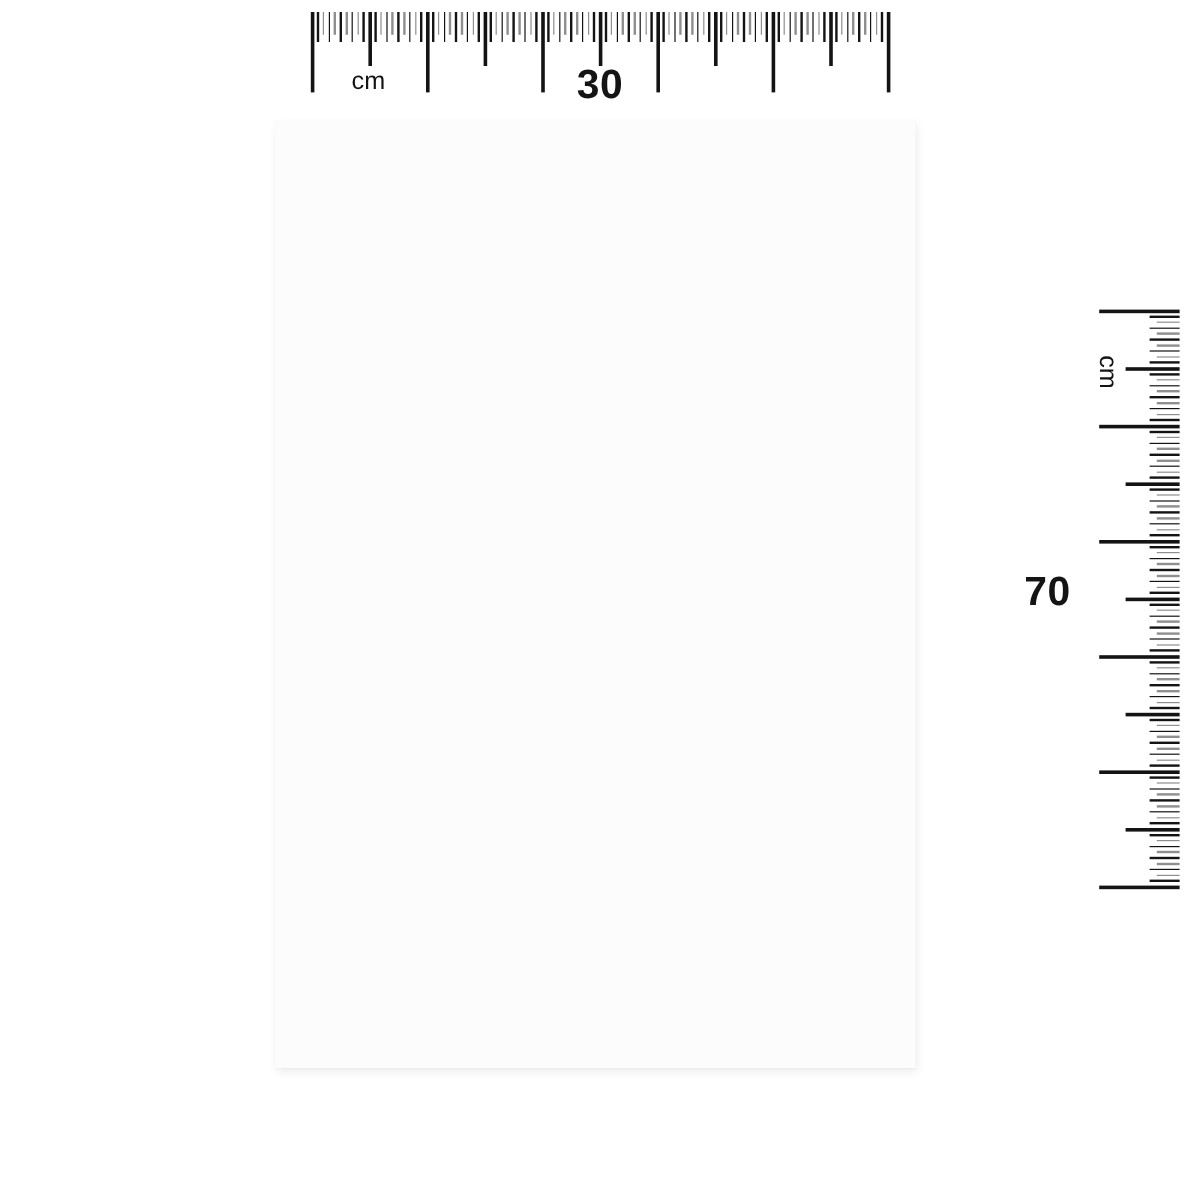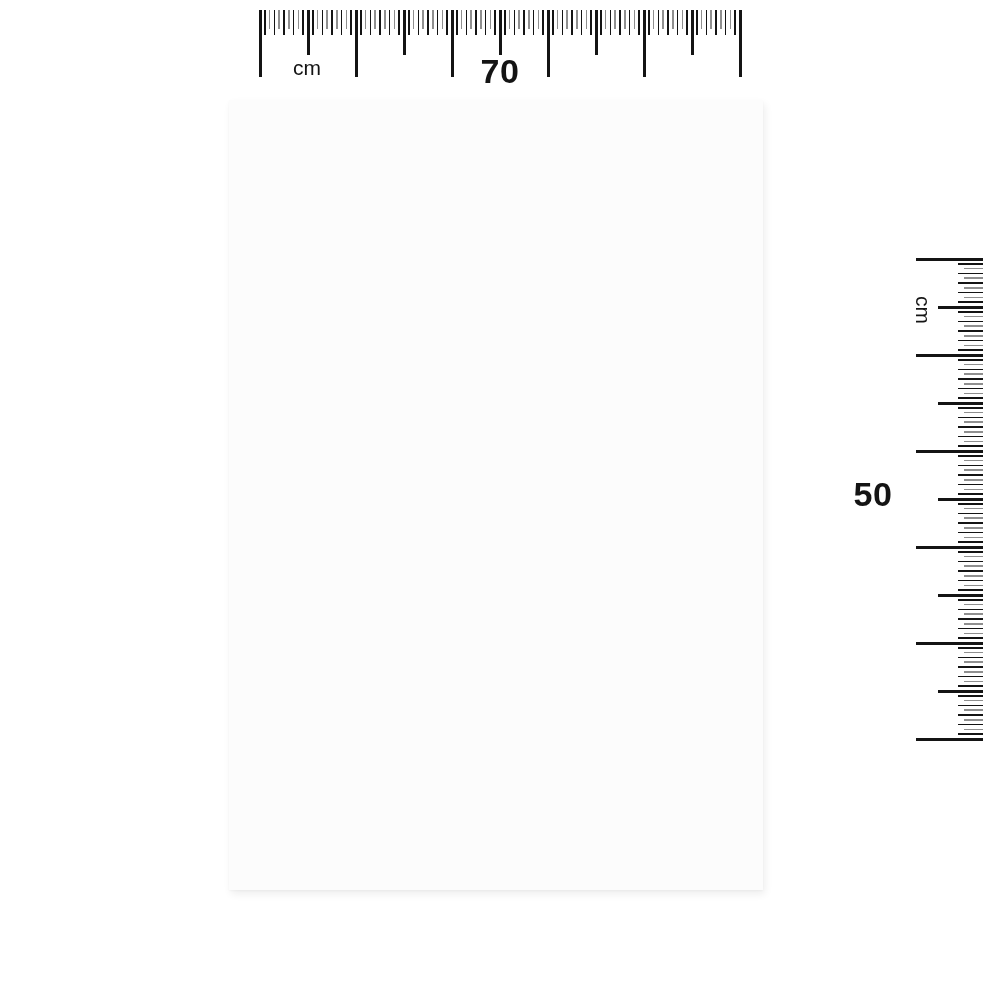--- a/index.html
+++ b/index.html
@@ -146,21 +146,21 @@
         <div class="tick" style="background: rgb(20, 20, 20); left: 445.55px; top: 0px; width: 1.7px; height: 25px;"></div>
         <div class="tick" style="background: rgb(143, 143, 143); left: 450.35px; top: 0px; width: 1.7px; height: 19px;"></div>
         <div class="tick" style="background: rgb(20, 20, 20); left: 455.15px; top: 0px; width: 1.7px; height: 25px;"></div>
         <div class="tick" style="background: rgb(143, 143, 143); left: 459.95px; top: 0px; width: 1.7px; height: 19px;"></div>
         <div class="tick" style="background: rgb(20, 20, 20); left: 464.75px; top: 0px; width: 1.7px; height: 25px;"></div>
         <div class="tick" style="background: rgb(143, 143, 143); left: 469.55px; top: 0px; width: 1.7px; height: 19px;"></div>
         <div class="tick" style="background: rgb(20, 20, 20); left: 474.35px; top: 0px; width: 1.7px; height: 25px;"></div>
         <div class="tick" style="background: rgb(20, 20, 20); left: 478.5px; top: 0px; width: 3px; height: 67px;"></div>
       </div>
     <span class="ruler-label unit-label h-unit">cm</span>
-    <span class="ruler-label value-label h-value">70</span>
+    <span class="ruler-label value-label h-value">30</span>
   </div>
 
   <div>
     <div class="ticks ticks-v">
         <div class="tick" style="background: rgb(20, 20, 20); top: -1.5px; right: 0px; height: 3px; width: 67px;"></div>
         <div class="tick" style="background: rgb(20, 20, 20); top: 3.95px; right: 0px; height: 1.7px; width: 25px;"></div>
         <div class="tick" style="background: rgb(143, 143, 143); top: 8.75px; right: 0px; height: 1.7px; width: 19px;"></div>
         <div class="tick" style="background: rgb(20, 20, 20); top: 13.55px; right: 0px; height: 1.7px; width: 25px;"></div>
         <div class="tick" style="background: rgb(143, 143, 143); top: 18.35px; right: 0px; height: 1.7px; width: 19px;"></div>
         <div class="tick" style="background: rgb(20, 20, 20); top: 23.15px; right: 0px; height: 1.7px; width: 25px;"></div>
@@ -254,16 +254,16 @@
         <div class="tick" style="background: rgb(20, 20, 20); top: 445.55px; right: 0px; height: 1.7px; width: 25px;"></div>
         <div class="tick" style="background: rgb(143, 143, 143); top: 450.35px; right: 0px; height: 1.7px; width: 19px;"></div>
         <div class="tick" style="background: rgb(20, 20, 20); top: 455.15px; right: 0px; height: 1.7px; width: 25px;"></div>
         <div class="tick" style="background: rgb(143, 143, 143); top: 459.95px; right: 0px; height: 1.7px; width: 19px;"></div>
         <div class="tick" style="background: rgb(20, 20, 20); top: 464.75px; right: 0px; height: 1.7px; width: 25px;"></div>
         <div class="tick" style="background: rgb(143, 143, 143); top: 469.55px; right: 0px; height: 1.7px; width: 19px;"></div>
         <div class="tick" style="background: rgb(20, 20, 20); top: 474.35px; right: 0px; height: 1.7px; width: 25px;"></div>
         <div class="tick" style="background: rgb(20, 20, 20); top: 478.5px; right: 0px; height: 3px; width: 67px;"></div>
       </div>
     <span class="ruler-label unit-label v-unit">cm</span>
-    <span class="ruler-label value-label v-value">50</span>
+    <span class="ruler-label value-label v-value">70</span>
   </div>
 
 </div>
 
 </body></html>

